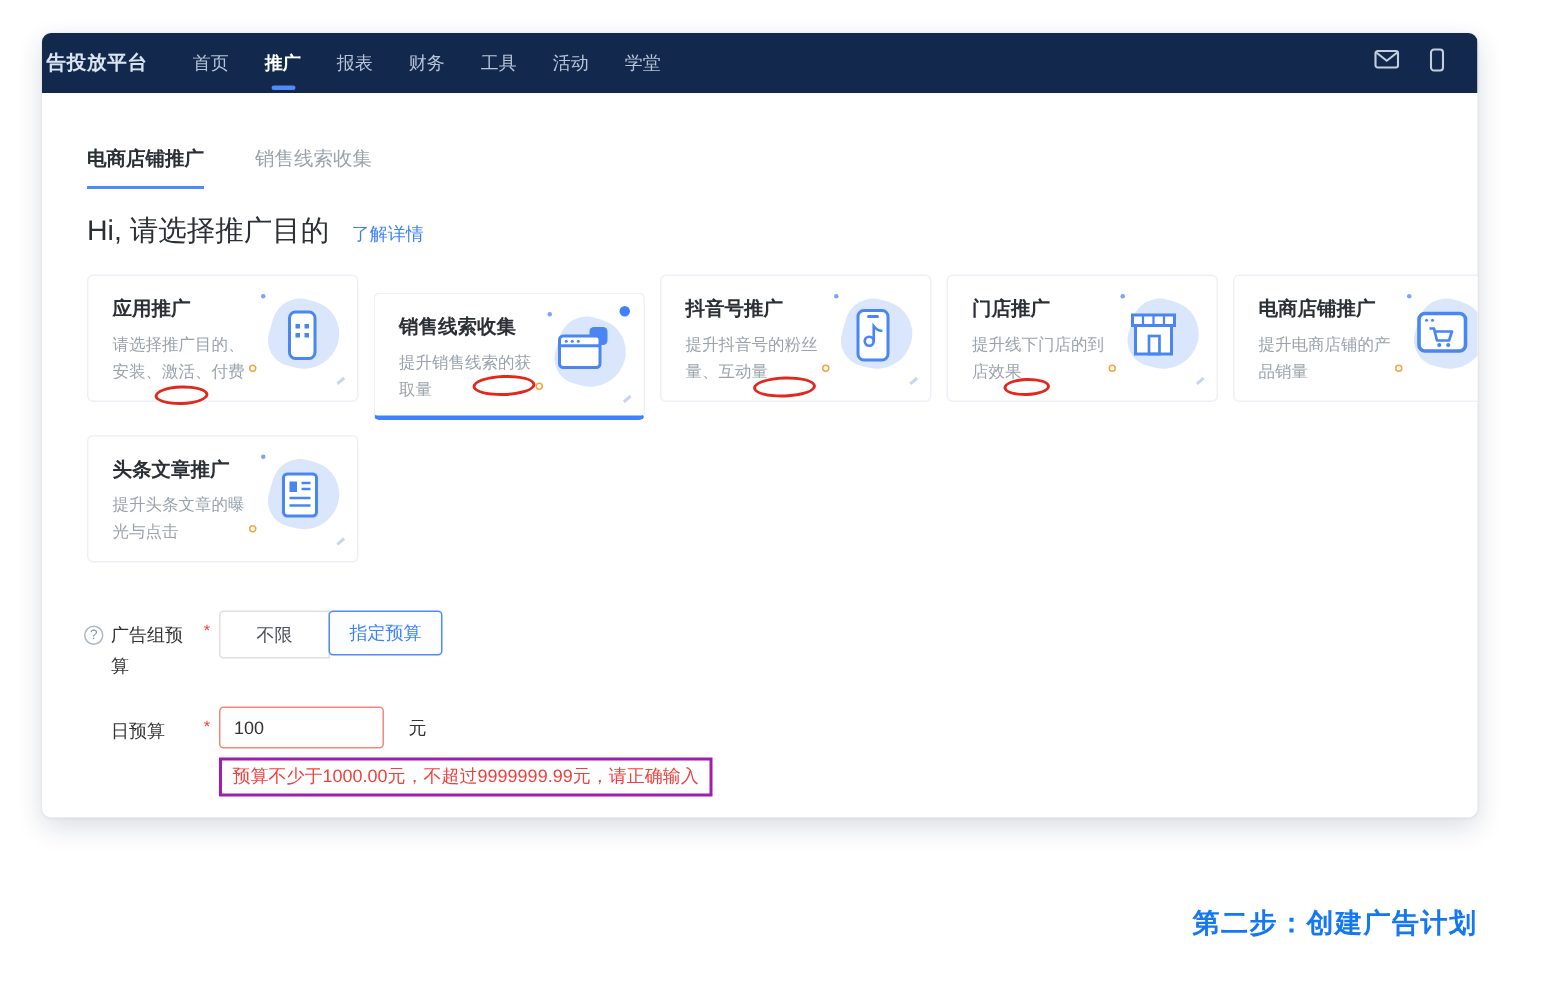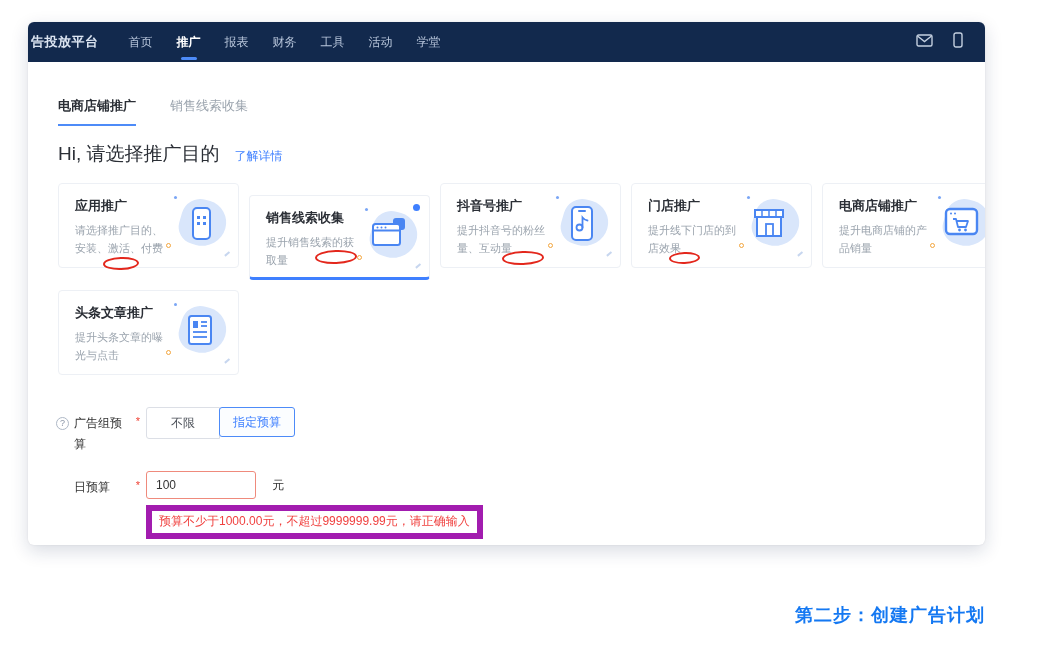--- a/index.html
+++ b/index.html
@@ -60,21 +60,21 @@
   .f-label { width:56px; color:#333; line-height:1.75; padding-top:6px; }
   .req { width:16px; text-align:center; color:#f04134; padding-top:8px; font-size:11px; }
   .seg { display:flex; }
   .btn-plain { min-width:74px; height:32px; border:1px solid #dcdfe6; background:#fff; color:#4a4f57;
                font-size:12px; border-radius:3px 0 0 3px; display:flex; align-items:center; justify-content:center; cursor:pointer; }
   .btn-active { min-width:76px; height:30px; border:1px solid #4d8bf8; background:#fbfdff; color:#3f80ff;
                 font-size:12px; margin-left:-1px; border-radius:3px; display:flex; align-items:center; justify-content:center; cursor:pointer;text-align:center; }
   .daily-input { width:110px; height:28px; border:1px solid #ef8a7c; border-radius:3px; padding:0 9px;
                  font-size:12px; color:#333; outline:none; font-family:inherit; }
   .unit { margin-left:13px; padding-top:7px; color:#333; }
-  .error-box { display:inline-block; margin:6px 0 0 90px; border:6px solid #a21caf; background:#fff;
+  .error-box { display:inline-block; margin:6px 0 0 90px; border:2px solid #a21caf; background:#fff;
                padding:2px 7px 3px; color:#f0413f; font-size:12px; }
   .name-input { width:345px; height:30px; border:1px solid #dcdfe6; border-radius:3px; padding:0 10px;
                 font-size:12px; color:#333; outline:none; font-family:inherit; }
 
   
   .caption { position:absolute; left:28px; top:603px; width:957px; text-align:right;
              font-size:18px; font-weight:bold; color:#1478f2; letter-spacing:1px; }
 
   
   .ann { position:absolute; border:2.5px solid #e3271c; border-radius:50%; pointer-events:none; }

